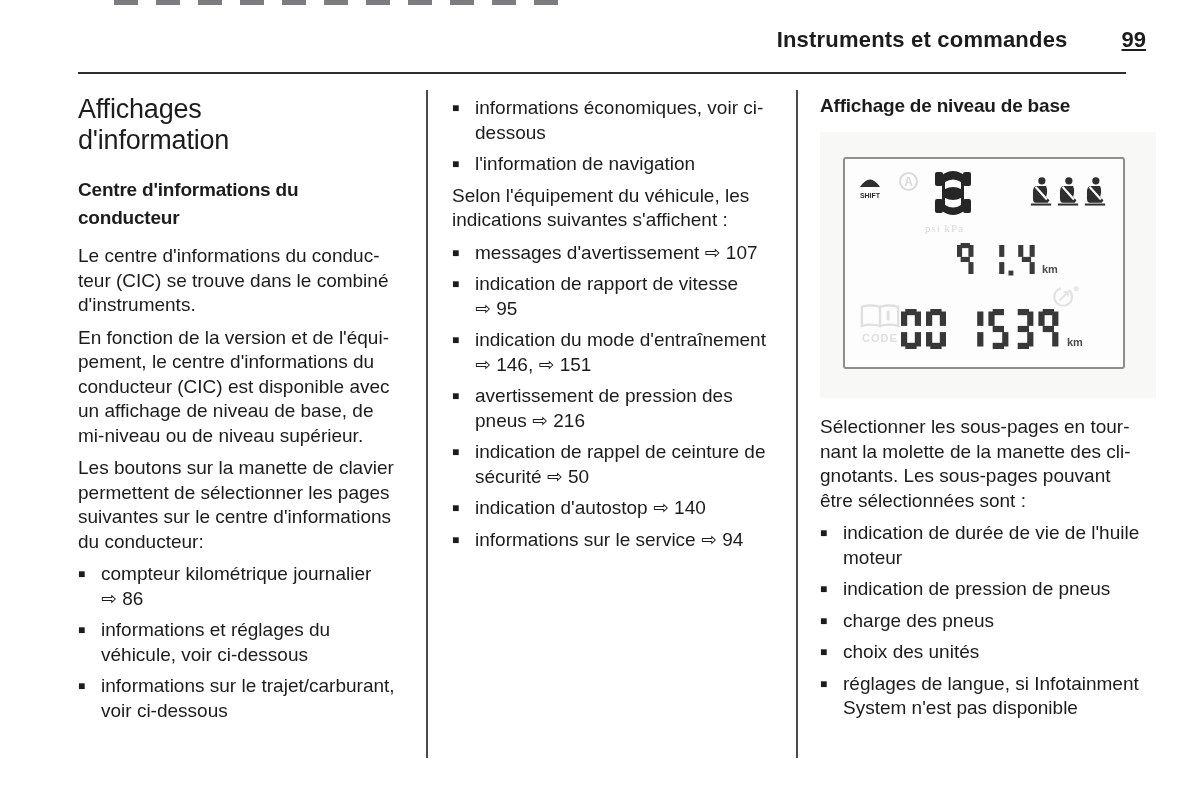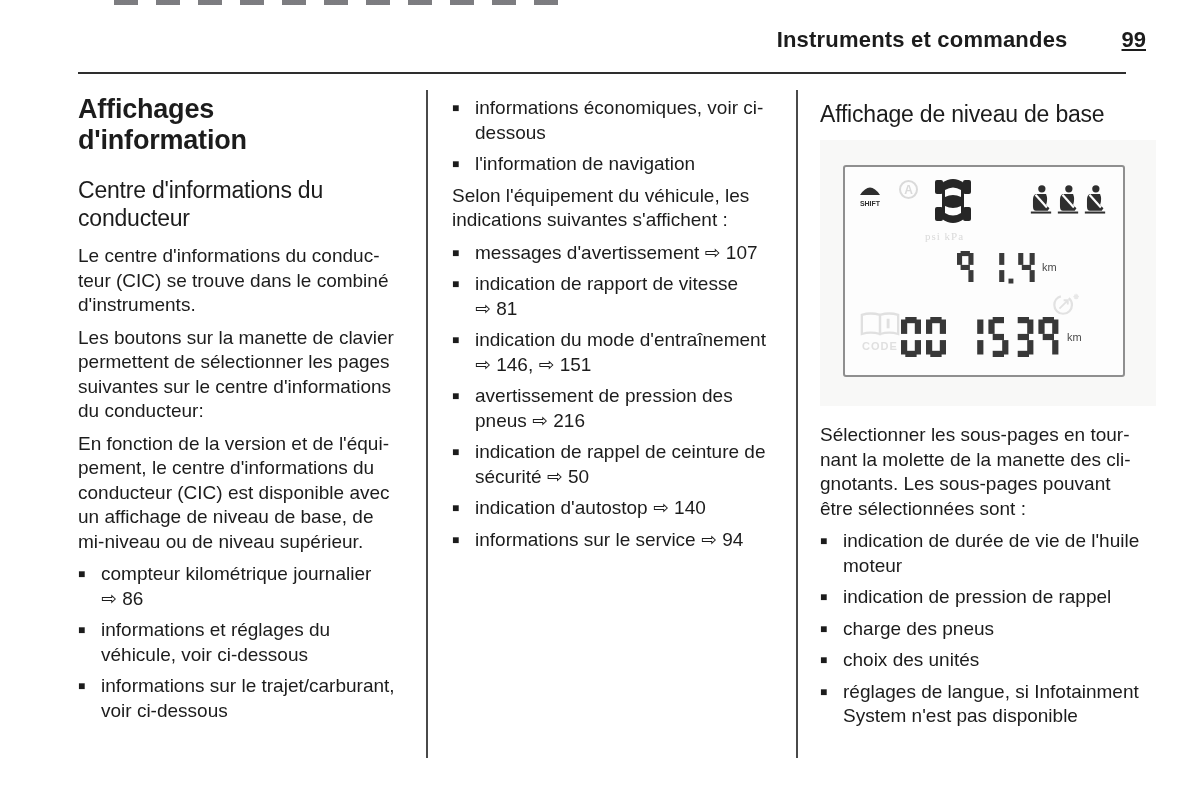--- a/index.html
+++ b/index.html
@@ -10,42 +10,42 @@
   .header-row{position:absolute;top:27px;right:54px;display:flex;align-items:baseline;gap:54px;}
   .header-title{font-size:22px;font-weight:bold;letter-spacing:.2px;}
   .page-num{font-size:22px;font-weight:bold;text-decoration:underline;}
   .header-rule{position:absolute;left:78px;top:72px;width:1048px;height:2px;background:#2e2e2e;}
   .vsep{position:absolute;top:90px;height:668px;width:1.5px;background:#4a4a4a;}
   .vsep.s1{left:426px;} .vsep.s2{left:796px;}
 
   .col{position:absolute;width:330px;}
   .col1{left:78px;top:94px;} .col2{left:452px;top:96px;} .col3{left:820px;top:92px;}
 
-  .h1{font-size:27px;line-height:31px;font-weight:bold;margin:0 0 20px 0;white-space:pre-line;letter-spacing:-.2px;}
-  .h2{font-size:23px;line-height:28px;font-weight:normal;margin:8px 0 12px 0;white-space:pre-line;letter-spacing:-.2px;}
+  .h1{font-size:27px;line-height:31px;font-weight:normal;margin:0 0 20px 0;white-space:pre-line;letter-spacing:-.2px;}
+  .h2{font-size:19px;line-height:28px;font-weight:bold;margin:0 0 12px 0;white-space:pre-line;letter-spacing:-.2px;}
   .para{font-size:19px;line-height:24.5px;margin:0 0 8px 0;white-space:pre-line;}
   .blist{margin:0 0 0 0;}
   .bullet-item{display:flex;margin:0 0 7px 0;}
   .bullet-marker{flex:none;width:23px;font-size:12px;line-height:24.5px;}
   .bullet-text{font-size:19px;line-height:24.5px;white-space:pre-line;}
   .mt6{margin-top:6px;}
 
   
   .photo{position:relative;width:336px;height:266px;background:#f8f8f7;margin:0 0 17px 0;}
   .cic{position:absolute;left:23px;top:25px;width:278px;height:208px;background:#fdfdfd;
        border:2px solid #8f8f8f;border-radius:3px;}
   .cic *{box-sizing:border-box;}
   .shift{position:absolute;left:11px;top:15px;width:28px;text-align:center;}
   .shift-text{font-size:7px;font-weight:bold;letter-spacing:0;color:#2f2f2f;line-height:7px;}
   .auto-circle{position:absolute;left:54px;top:13px;width:19px;height:19px;border:2px solid #dadada;
        border-radius:50%;color:#dadada;font-size:12px;font-weight:bold;display:flex;align-items:center;justify-content:center;}
   .car{position:absolute;left:90px;top:9px;}
   .psi{position:absolute;left:80px;top:63px;font-size:11px;color:#dadada;letter-spacing:1px;font-family:Liberation Serif, serif;}
   .belts{position:absolute;left:185px;top:17px;display:flex;gap:5px;}
-  .segrow{position:absolute;display:flex;align-items:center;}
+  .segrow{position:absolute;display:flex;align-items:flex-end;font-weight:bold;}
   .segrow.trip{left:112px;top:84px;}
   .segrow.odo{left:56px;top:150px;}
   .seg-unit{font-size:11px;color:#4b4b4b;margin-left:3px;margin-bottom:1px;}
   .codebox{position:absolute;left:12px;top:144px;width:46px;text-align:center;}
   .code-label{font-size:11px;font-weight:bold;color:#e0e0e0;letter-spacing:1px;line-height:11px;}
   .gauge{position:absolute;left:204px;top:124px;}
 </style>
 </head>
 <body>
 
@@ -62,29 +62,29 @@
   <div class="vsep s2"></div>
 
   <div class="col col1">
     <div class="h1">Affichages
 d'information</div>
     <div class="h2">Centre d'informations du
 conducteur</div>
     <p class="para">Le centre d'informations du conduc-
 teur (CIC) se trouve dans le combiné
 d'instruments.</p>
-    <p class="para">Les boutons sur la manette de clavier
-permettent de sélectionner les pages
-suivantes sur le centre d'informations
-du conducteur:</p>
     <p class="para">En fonction de la version et de l'équi-
 pement, le centre d'informations du
 conducteur (CIC) est disponible avec
 un affichage de niveau de base, de
 mi-niveau ou de niveau supérieur.</p>
+    <p class="para">Les boutons sur la manette de clavier
+permettent de sélectionner les pages
+suivantes sur le centre d'informations
+du conducteur:</p>
     <div class="blist">
       <div class="bullet-item">
         <span class="bullet-marker">■</span>
         <span class="bullet-text">compteur kilométrique journalier
 ⇨ 86</span>
       </div>
       <div class="bullet-item">
         <span class="bullet-marker">■</span>
         <span class="bullet-text">informations et réglages du
 véhicule, voir ci-dessous</span>
@@ -112,21 +112,21 @@
     <p class="para mt6">Selon l'équipement du véhicule, les
 indications suivantes s'affichent :</p>
     <div class="blist">
       <div class="bullet-item">
         <span class="bullet-marker">■</span>
         <span class="bullet-text">messages d'avertissement ⇨ 107</span>
       </div>
       <div class="bullet-item">
         <span class="bullet-marker">■</span>
         <span class="bullet-text">indication de rapport de vitesse
-⇨ 81</span>
+⇨ 95</span>
       </div>
       <div class="bullet-item">
         <span class="bullet-marker">■</span>
         <span class="bullet-text">indication du mode d'entraînement
 ⇨ 146, ⇨ 151</span>
       </div>
       <div class="bullet-item">
         <span class="bullet-marker">■</span>
         <span class="bullet-text">avertissement de pression des
 pneus ⇨ 216</span>
@@ -274,21 +274,21 @@
 gnotants. Les sous-pages pouvant
 être sélectionnées sont :</p>
     <div class="blist">
       <div class="bullet-item">
         <span class="bullet-marker">■</span>
         <span class="bullet-text">indication de durée de vie de l'huile
 moteur</span>
       </div>
       <div class="bullet-item">
         <span class="bullet-marker">■</span>
-        <span class="bullet-text">indication de pression de rappel</span>
+        <span class="bullet-text">indication de pression de pneus</span>
       </div>
       <div class="bullet-item">
         <span class="bullet-marker">■</span>
         <span class="bullet-text">charge des pneus</span>
       </div>
       <div class="bullet-item">
         <span class="bullet-marker">■</span>
         <span class="bullet-text">choix des unités</span>
       </div>
       <div class="bullet-item">

